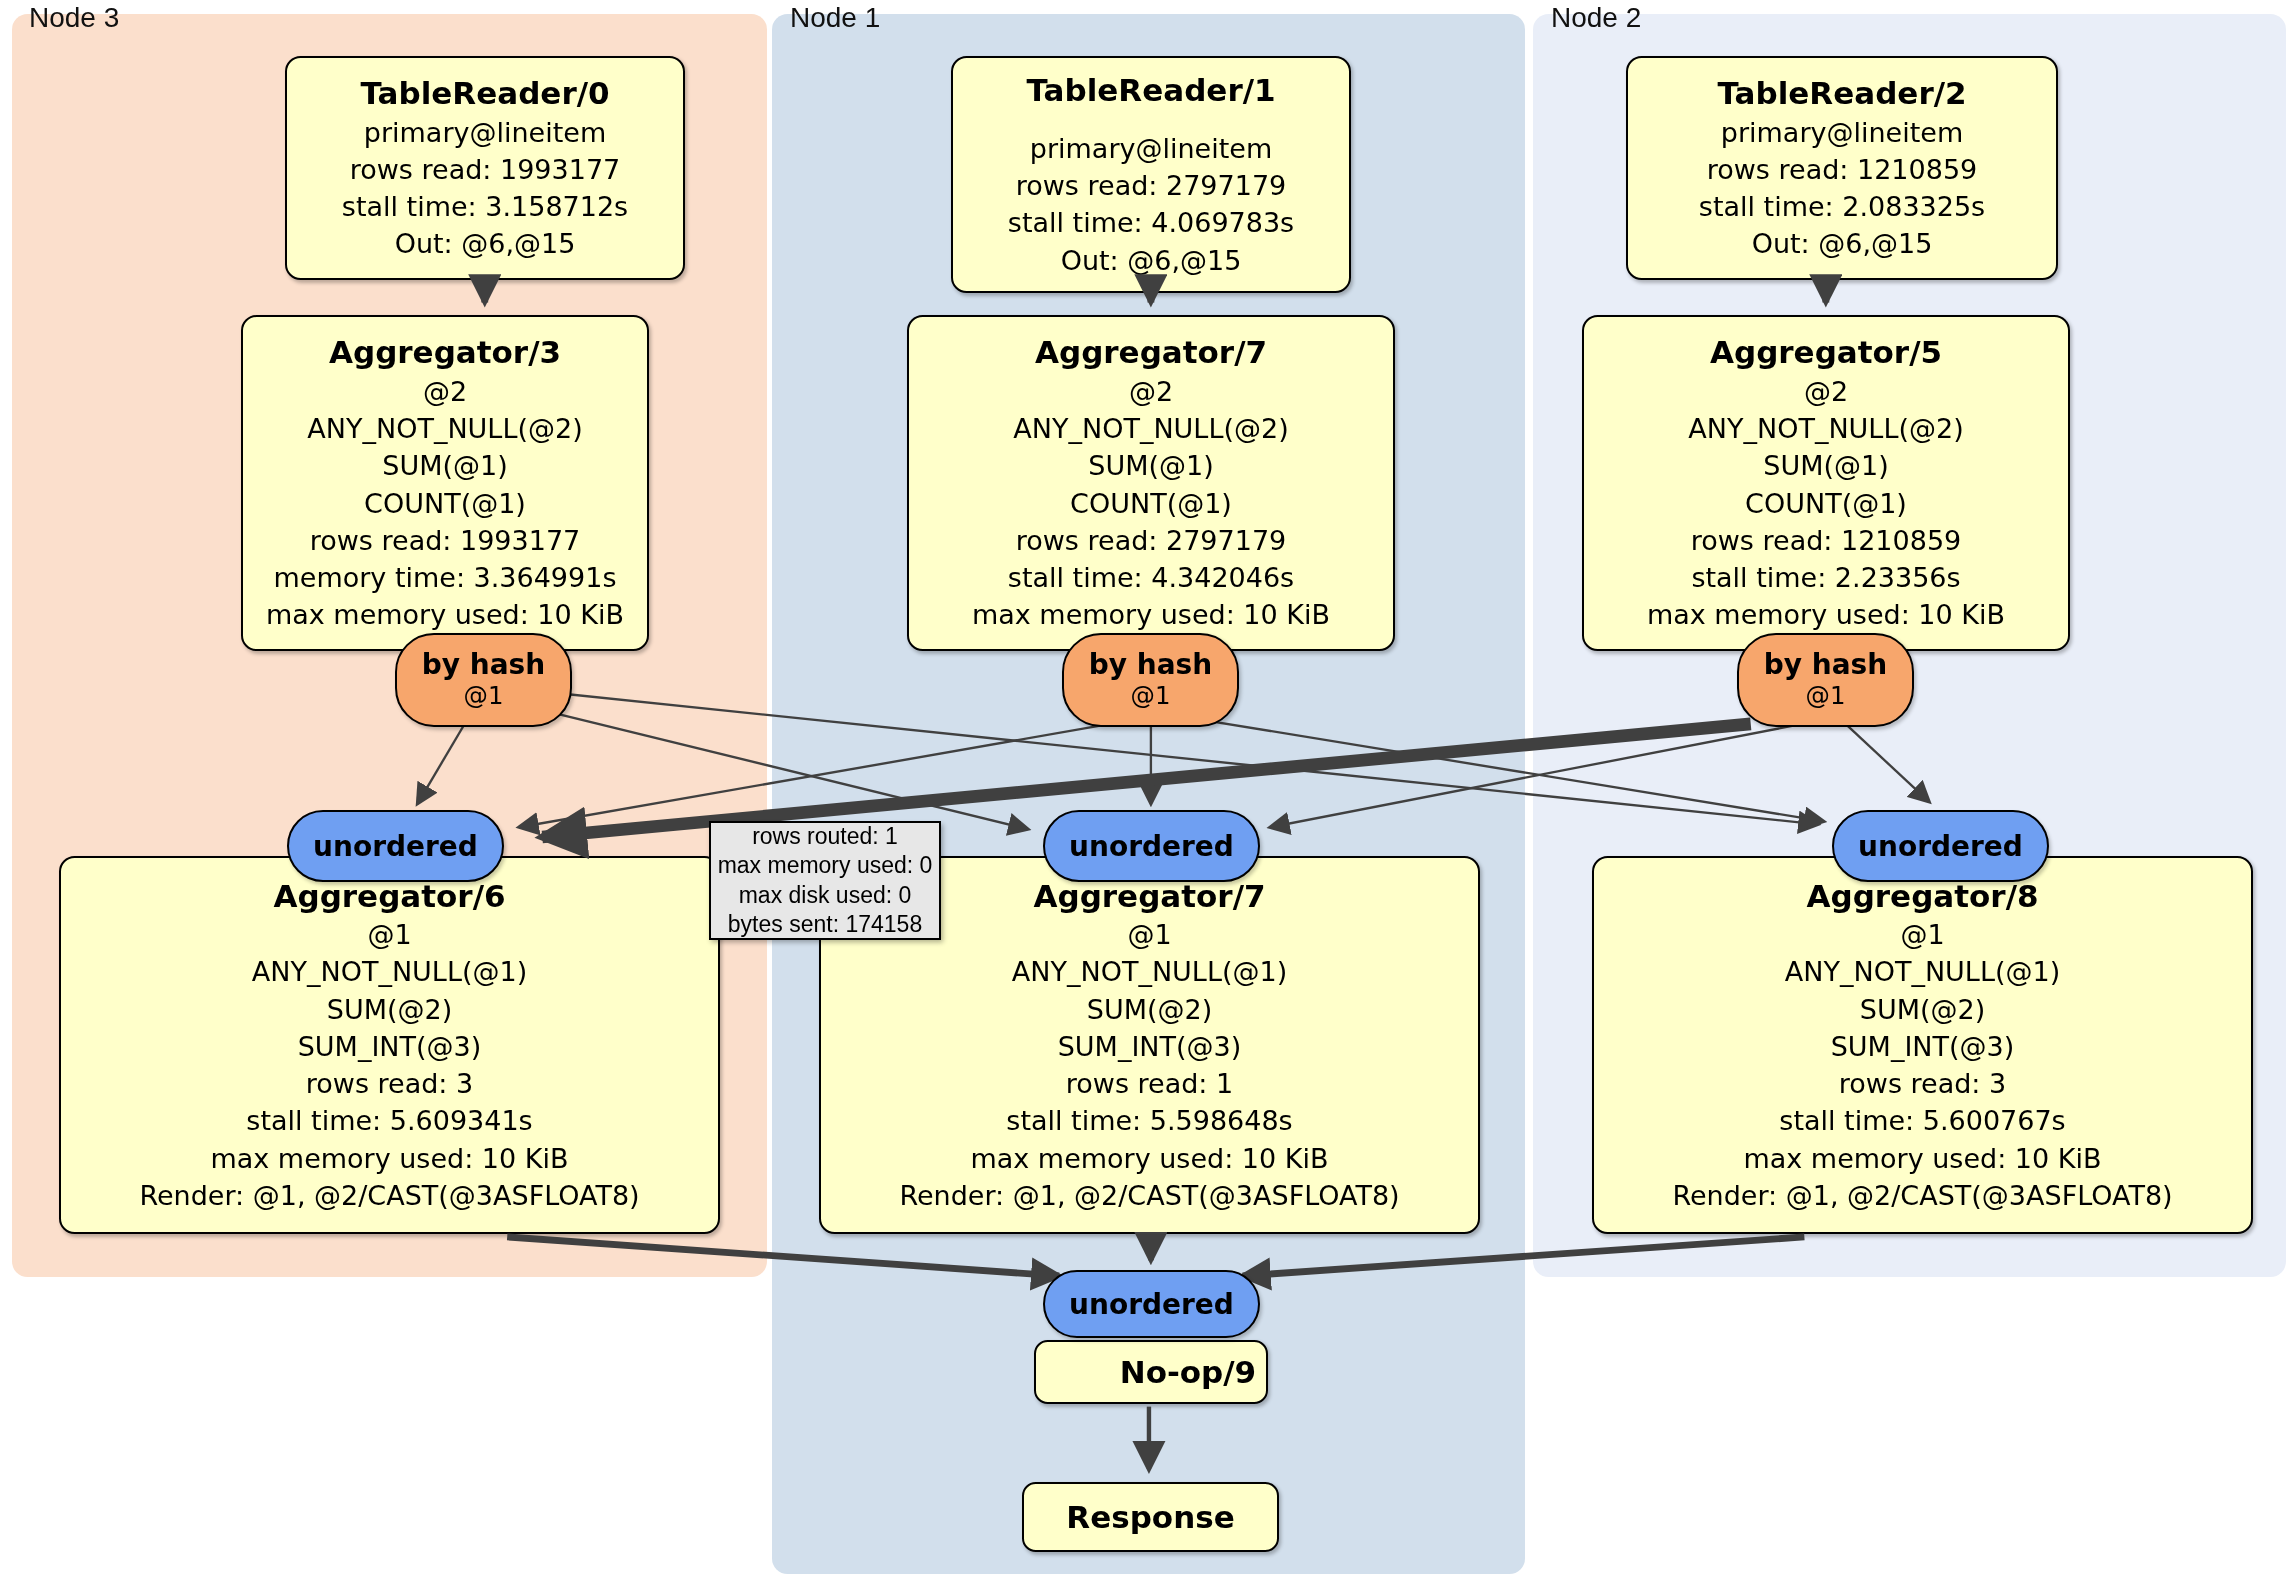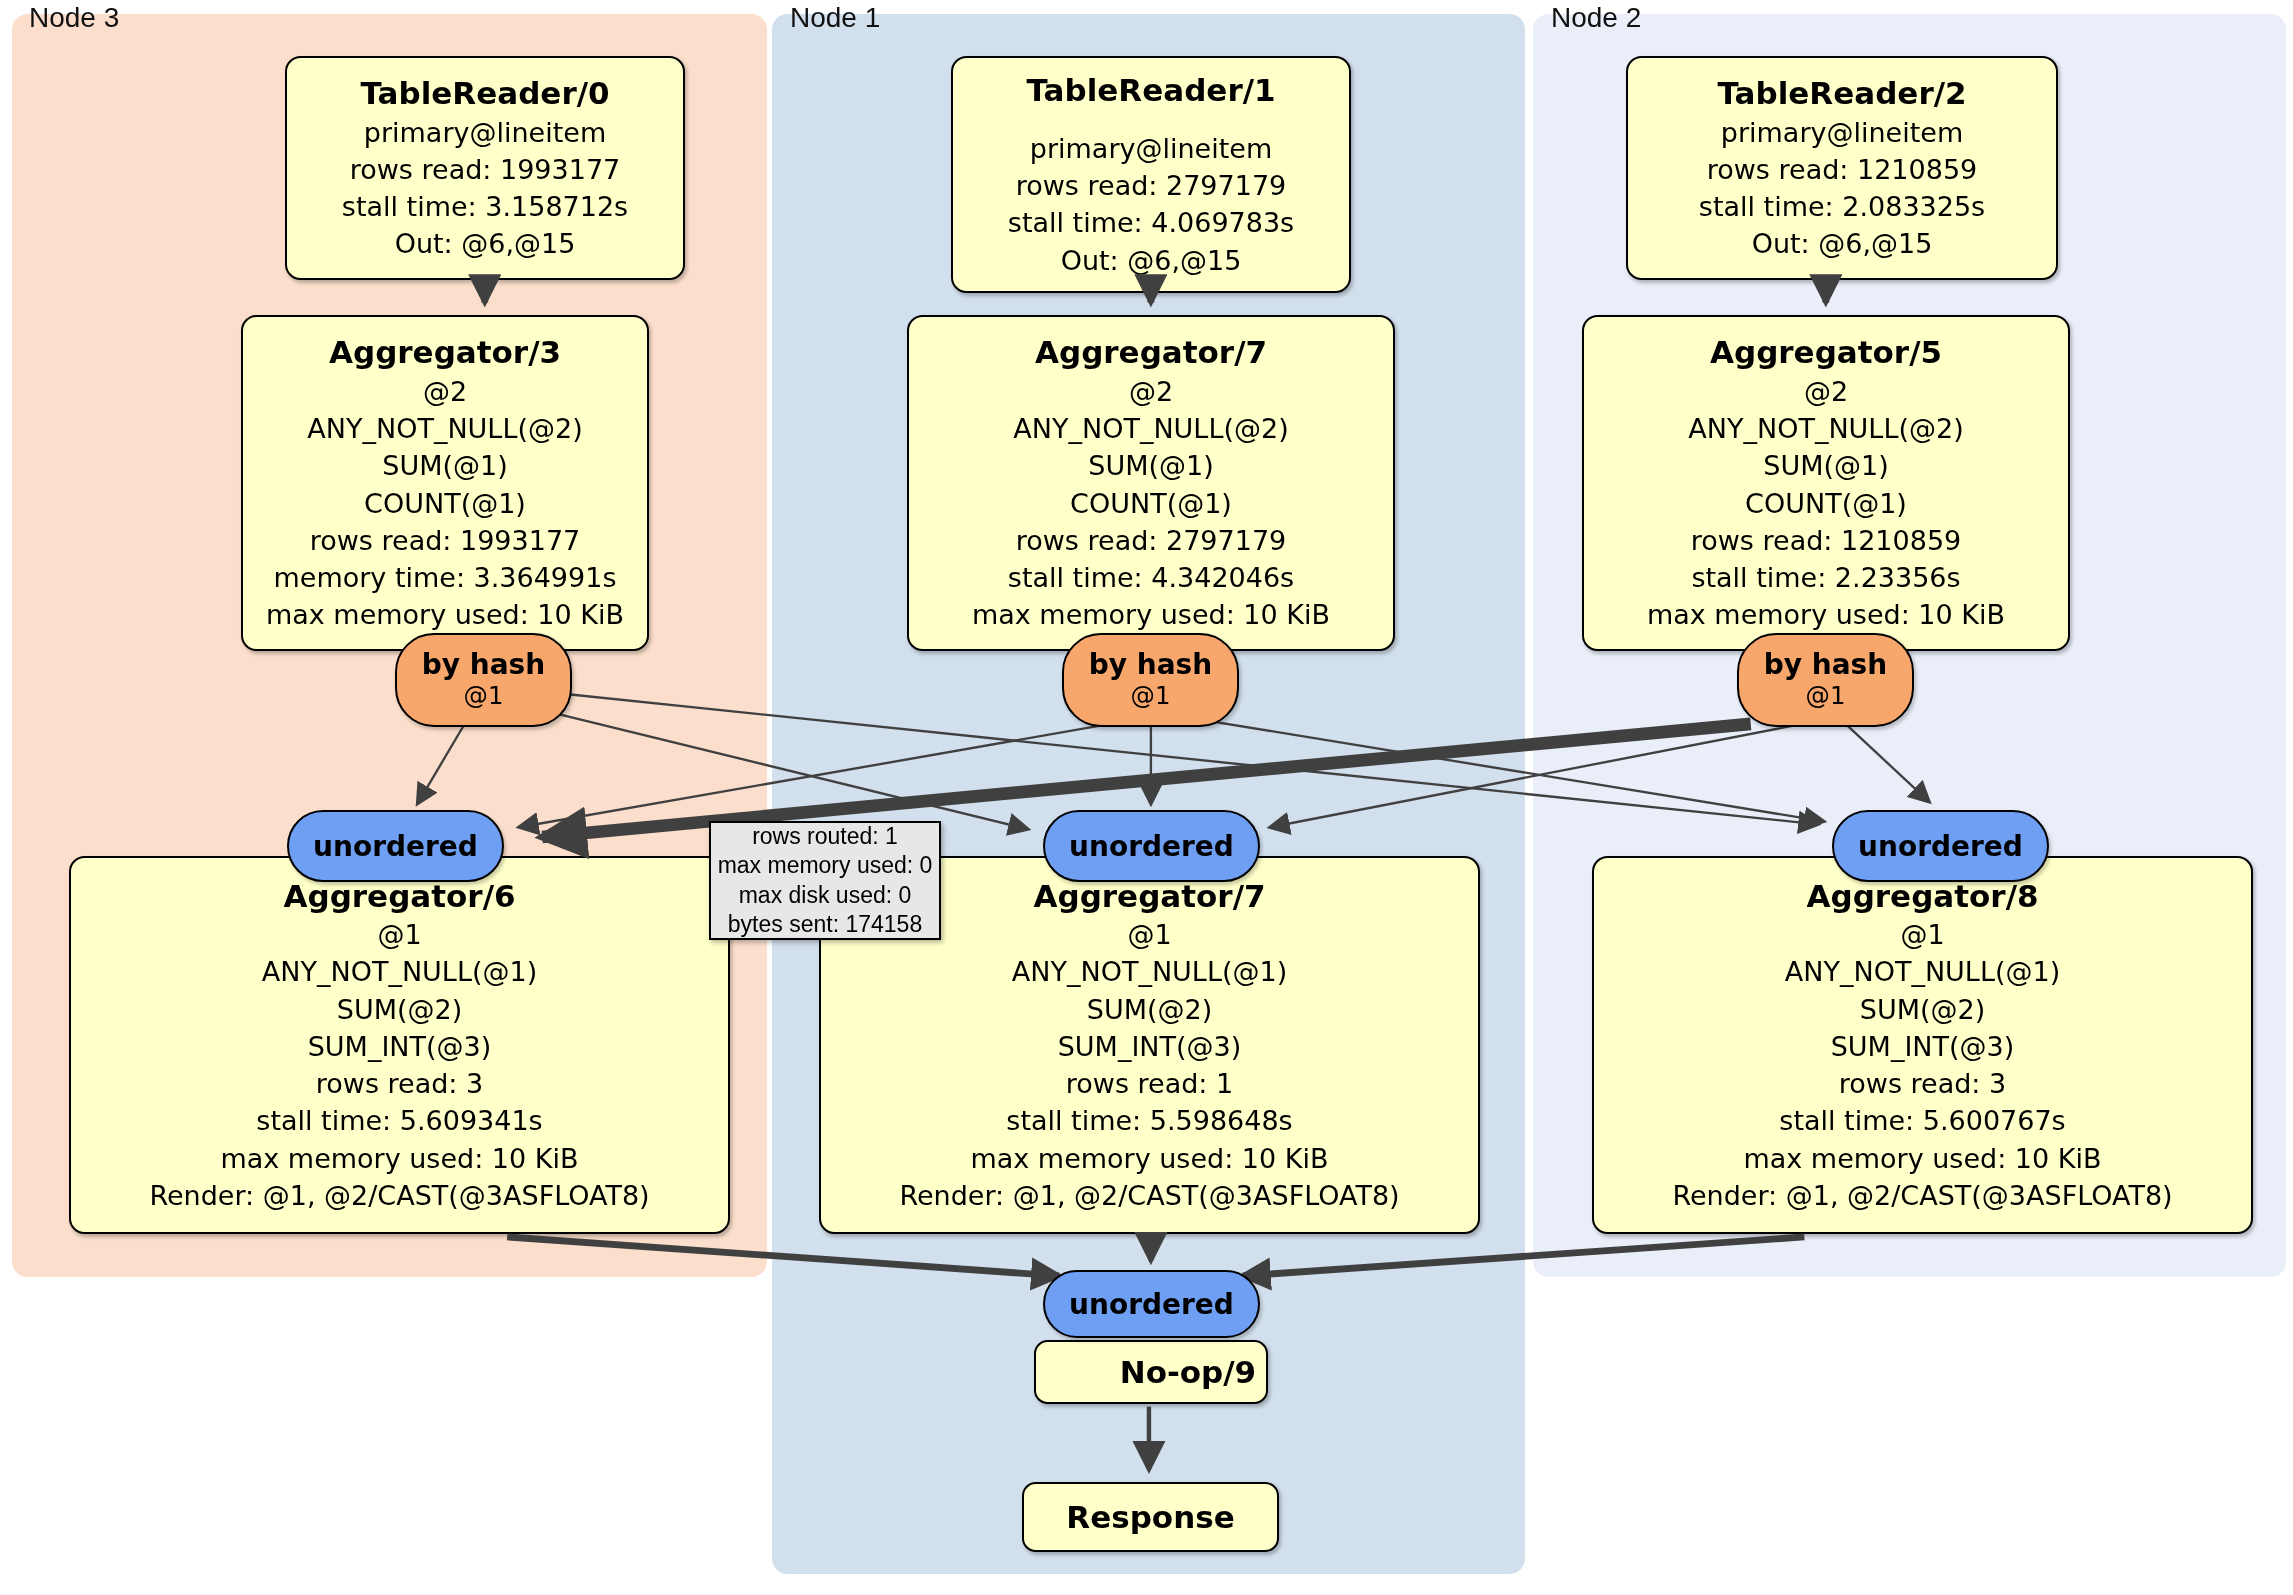--- a/index.html
+++ b/index.html
@@ -120,21 +120,21 @@
         <div class="bline">@2</div>
         <div class="bline">ANY_NOT_NULL(@2)</div>
         <div class="bline">SUM(@1)</div>
         <div class="bline">COUNT(@1)</div>
         <div class="bline">rows read: 1210859</div>
         <div class="bline">stall time: 2.23356s</div>
         <div class="bline">max memory used: 10 KiB</div>
       </div>
   </div>
 
-  <div class="pbox" style="left:59px; top:856px; width:661px; min-height:378px;margin-left:10px;">
+  <div class="pbox" style="left:59px; top:856px; width:661px; min-height:378px;">
     <div class="btitle">Aggregator/6</div>
     <div>
         <div class="bline">@1</div>
         <div class="bline">ANY_NOT_NULL(@1)</div>
         <div class="bline">SUM(@2)</div>
         <div class="bline">SUM_INT(@3)</div>
         <div class="bline">rows read: 3</div>
         <div class="bline">stall time: 5.609341s</div>
         <div class="bline">max memory used: 10 KiB</div>
         <div class="bline">Render: @1, @2/CAST(@3ASFLOAT8)</div>

